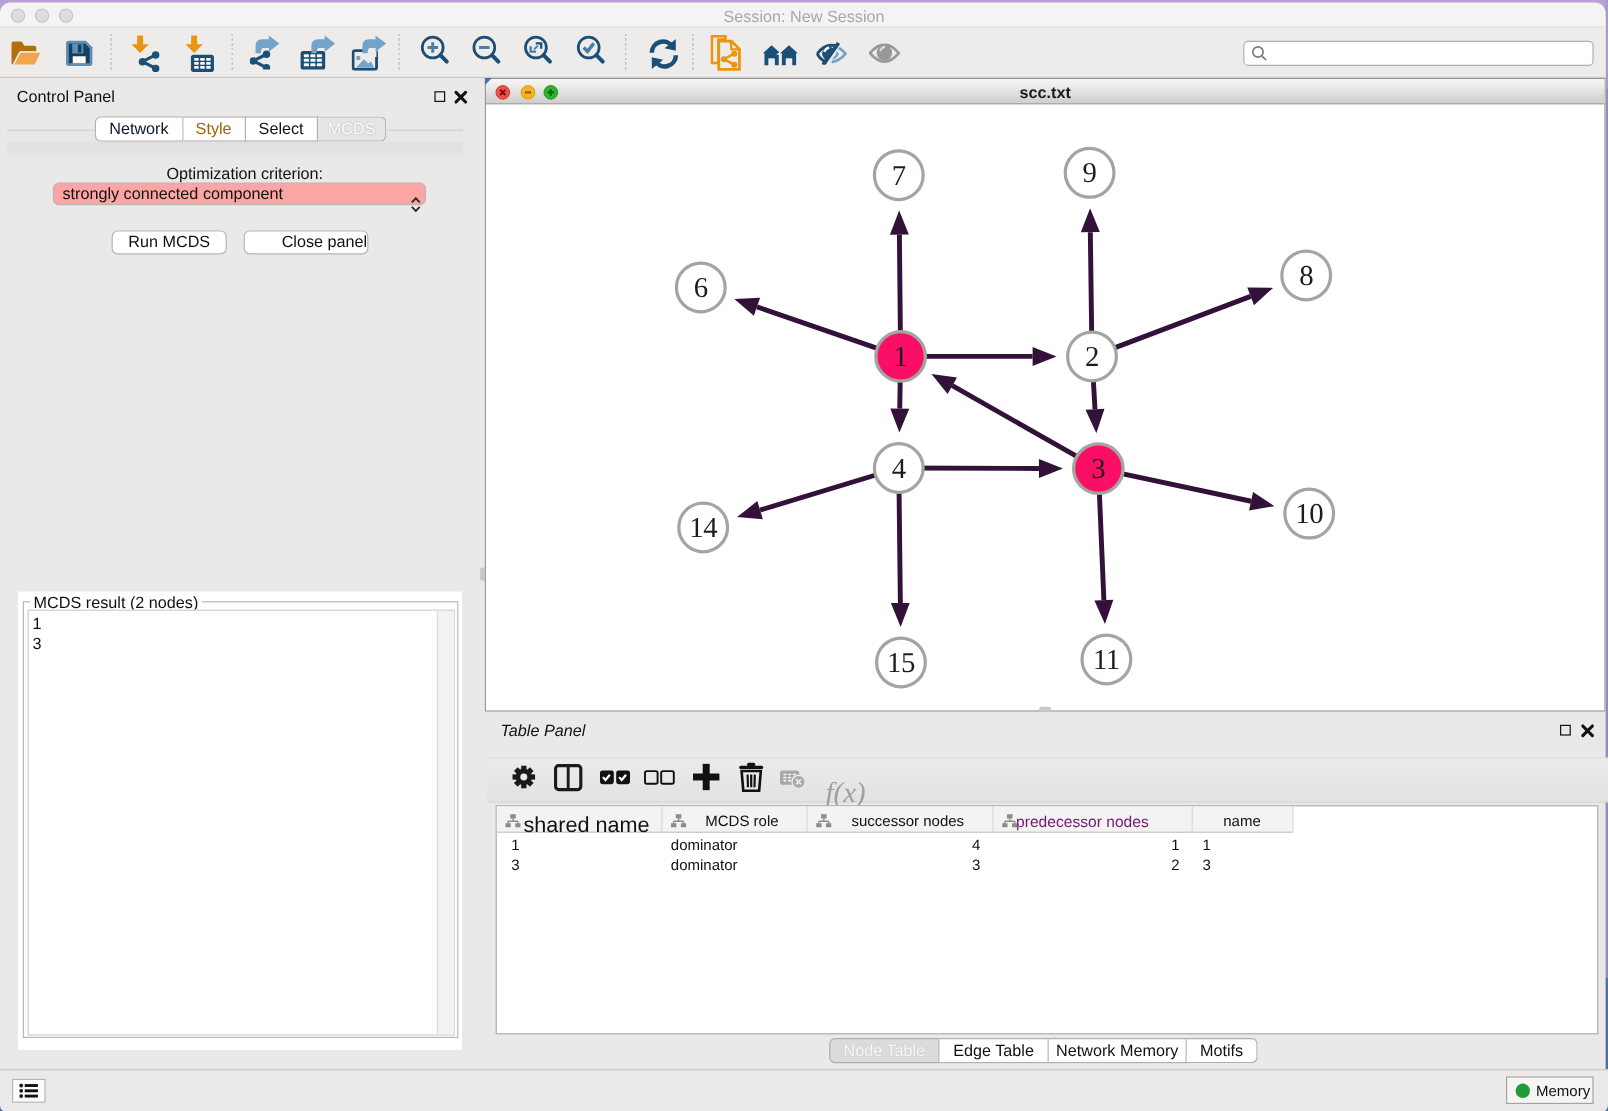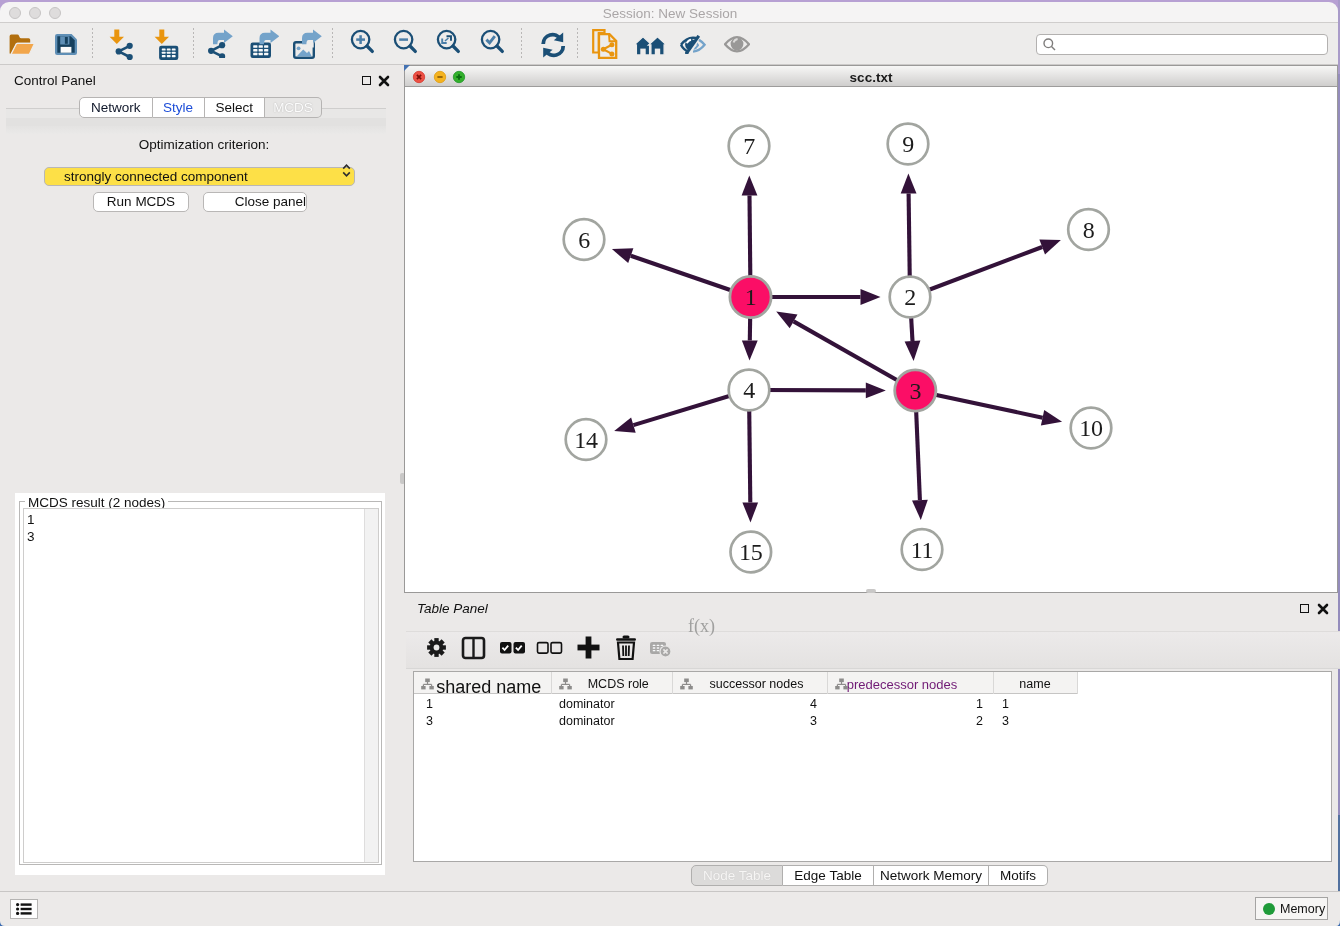--- a/index.html
+++ b/index.html
@@ -170,25 +170,25 @@
 <div class="abs" style="left:14px;top:72.5px;font-size:13.5px;color:#111;">Control Panel</div>
 <div style="position:absolute;left:361.5px;top:75.5px;width:9px;height:9px;border:1.6px solid #111;"></div>
 <svg style="position:absolute;left:378px;top:74.5px;" width="12" height="12" viewBox="0 0 12 12">
     <path d="M2 2 L10 10 M10 2 L2 10" stroke="#111" stroke-width="2.6" stroke-linecap="round"></path>
   </svg>
 <div class="abs" style="left:6px;top:108px;width:380px;height:1px;background:#cfcecd;"></div>
 <div class="abs" style="left:6px;top:109px;width:380px;height:9px;background:#e8e7e6;"></div>
 <div class="abs" style="left:6px;top:118px;width:380px;height:8px;background:#e2e1e0;"></div>
 <div class="abs" style="left:6px;top:126px;width:380px;height:8px;background:linear-gradient(#e4e3e2,#eae9e8);"></div>
 <div class="abs" style="left:79px;top:96.5px;width:73.5px;height:21px;border:1px solid #b6b4b3;border-left-width:1px;border-radius:5px 0 0 5px;background:#fff;color:#0f172a;font-size:13.5px;text-align:center;line-height:19px;">Network</div>
-<div class="abs" style="left:152.5px;top:96.5px;width:52px;height:21px;border:1px solid #b6b4b3;border-left-width:0px;background:#fff;color:#1d4ed8;font-size:13.5px;text-align:center;line-height:19px;">Style</div>
+<div class="abs" style="left:152.5px;top:96.5px;width:52px;height:21px;border:1px solid #b6b4b3;border-left-width:0px;background:#fff;color:#a16207;font-size:13.5px;text-align:center;line-height:19px;">Style</div>
 <div class="abs" style="left:204.5px;top:96.5px;width:60.5px;height:21px;border:1px solid #b6b4b3;border-left-width:0px;background:#fff;color:#111;font-size:13.5px;text-align:center;line-height:19px;">Select</div>
 <div class="abs" style="left:265px;top:96.5px;width:57px;height:21px;border:1px solid #b6b4b3;border-left-width:0px;border-radius:0 5px 5px 0;background:#e7e6e5;color:#fdfdfd;text-shadow:0 0 1.5px #a9a8a7;font-size:13.5px;text-align:center;line-height:19px;">MCDS</div>
 <div class="abs" style="left:8px;top:137px;width:392px;text-align:center;font-size:13.5px;color:#111;">Optimization criterion:</div>
-<div class="abs" style="left:44px;top:167px;width:311px;height:19px;background:#fde047;border:1px solid #b9b7b6;border-radius:5px;font-size:13.5px;color:#111;line-height:17px;padding-left:19px;">strongly connected component</div>
+<div class="abs" style="left:44px;top:152px;width:311px;height:19px;background:#fca5a5;border:1px solid #b9b7b6;border-radius:5px;font-size:13.5px;color:#111;line-height:17px;padding-left:7px;">strongly connected component</div>
 <svg class="abs" style="left:341px;top:163.5px;" width="11" height="13" viewBox="0 0 11 13">
     <path d="M2.2 4.6 L5.5 1.2 L8.8 4.6" fill="none" stroke="#2d2d2d" stroke-width="1.6"></path>
     <path d="M2.2 8.4 L5.5 11.8 L8.8 8.4" fill="none" stroke="#2d2d2d" stroke-width="1.6"></path>
   </svg>
 <div class="abs" style="left:93px;top:192px;width:96px;height:20px;background:#fff;border:1px solid #b9b7b6;border-radius:5px;font-size:13.5px;color:#111;text-align:center;line-height:18px;">Run MCDS</div>
 <div class="abs" style="left:203px;top:192px;width:104px;height:20px;background:#fff;border:1px solid #b9b7b6;border-radius:5px;font-size:13.5px;color:#111;text-align:right;line-height:18px;">Close panel</div>
 <div class="abs" style="left:15px;top:493px;width:370px;height:382px;background:#fff;"></div>
 <div class="abs" style="left:19px;top:501px;width:363px;height:364px;border:1px solid #b9b8b7;"></div>
 <div class="abs" style="left:25px;top:495px;background:#fff;padding:0 3px;font-size:13.5px;color:#111;">MCDS result (2 nodes)</div>
 <div class="abs" style="left:23px;top:508px;width:356px;height:355px;background:#fff;border:1px solid #cecdcc;"></div>
@@ -319,21 +319,21 @@
     <rect x="11.57" y="6.70" width="2.73" height="1.40" rx="0.6" fill="#f8f9fa"></rect>
     <rect x="3.70" y="9.30" width="2.73" height="1.40" rx="0.6" fill="#f8f9fa"></rect>
     <rect x="7.63" y="9.30" width="2.73" height="1.40" rx="0.6" fill="#f8f9fa"></rect>
     <rect x="11.57" y="9.30" width="2.73" height="1.40" rx="0.6" fill="#f8f9fa"></rect>
     <rect x="3.70" y="11.90" width="2.73" height="1.40" rx="0.6" fill="#f8f9fa"></rect>
     <rect x="7.63" y="11.90" width="2.73" height="1.40" rx="0.6" fill="#f8f9fa"></rect>
     <rect x="11.57" y="11.90" width="2.73" height="1.40" rx="0.6" fill="#f8f9fa"></rect>
     <circle cx="16.5" cy="13.5" r="5.5" fill="#a9a8a7" stroke="#e9e8e7" stroke-width="1.2"></circle>
     <path d="M14.4 11.4 L18.6 15.6 M18.6 11.4 L14.4 15.6" stroke="#e9e8e7" stroke-width="1.6"></path>
   </svg>
-<div style="position:absolute;left:688px;top:616px;width:40px;height:28px;color:#a0a09f;font-family:'Liberation Serif',serif;font-size:18px;">f(x)</div>
+<div style="position:absolute;left:688px;top:648px;width:40px;height:28px;color:#a0a09f;font-family:'Liberation Serif',serif;font-style:italic;font-size:24px;">f(x)</div>
 <div class="abs" style="left:413px;top:671px;width:919px;height:191px;background:#fff;border:1px solid #a9a8a7;"></div>
 <div class="abs" style="left:414px;top:672px;width:663px;height:22px;background:#f4f3f2;border-bottom:1px solid #c6c5c4;"></div>
 <div class="abs" style="left:427px;top:676.5px;width:123.5px;text-align:center;font-size:18px;color:#111;">shared name</div>
 <svg style="position:absolute;left:421px;top:678px;" width="13" height="12" viewBox="0 0 13 12">
     <rect x="4.2" y="0.5" width="4.6" height="3.6" fill="#8d8c8b"></rect>
     <line x1="6.5" y1="4" x2="6.5" y2="6.4" stroke="#8d8c8b" stroke-width="1.2"></line>
     <line x1="2.4" y1="6.4" x2="10.6" y2="6.4" stroke="#8d8c8b" stroke-width="1.2"></line>
     <line x1="2.4" y1="6.4" x2="2.4" y2="8" stroke="#8d8c8b" stroke-width="1.2"></line>
     <line x1="10.6" y1="6.4" x2="10.6" y2="8" stroke="#8d8c8b" stroke-width="1.2"></line>
     <rect x="0.2" y="8" width="4.4" height="3.4" fill="#8d8c8b"></rect>

